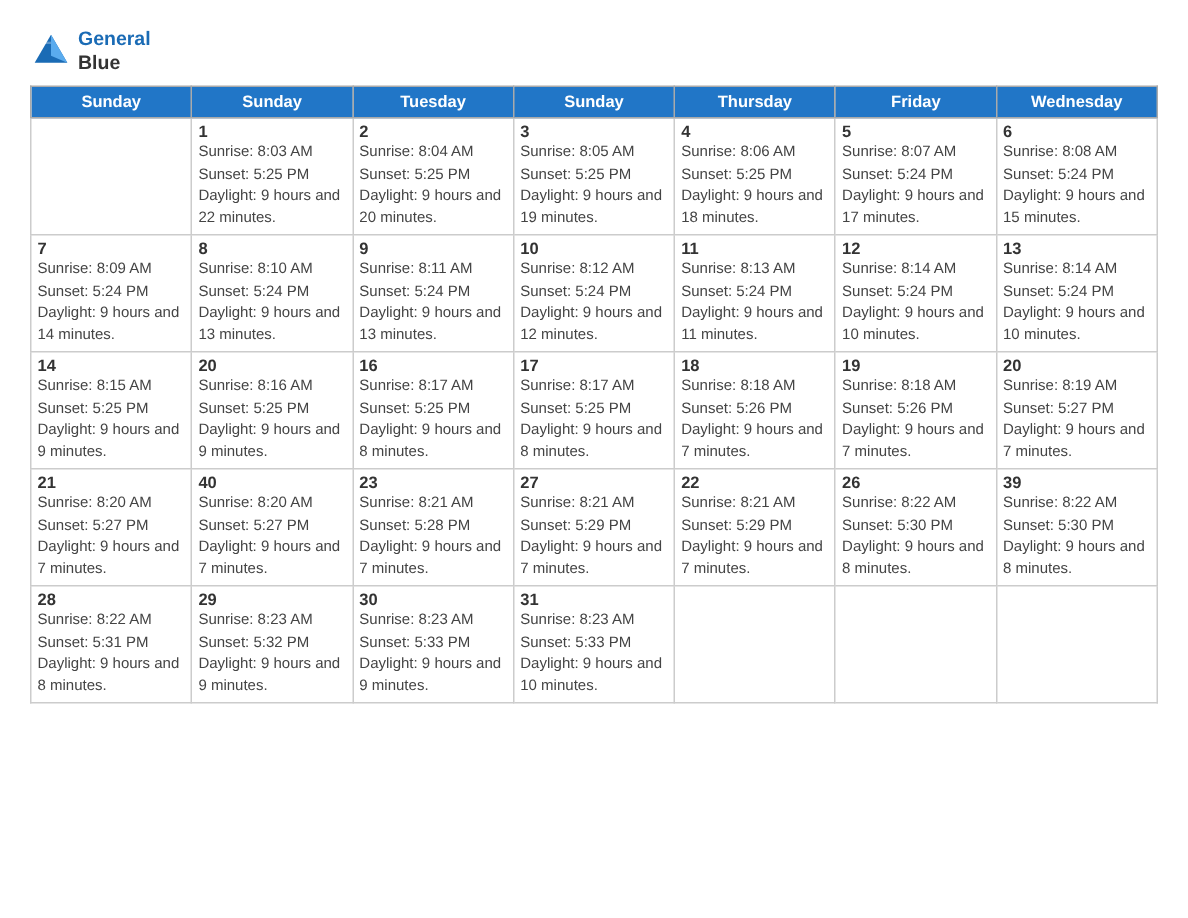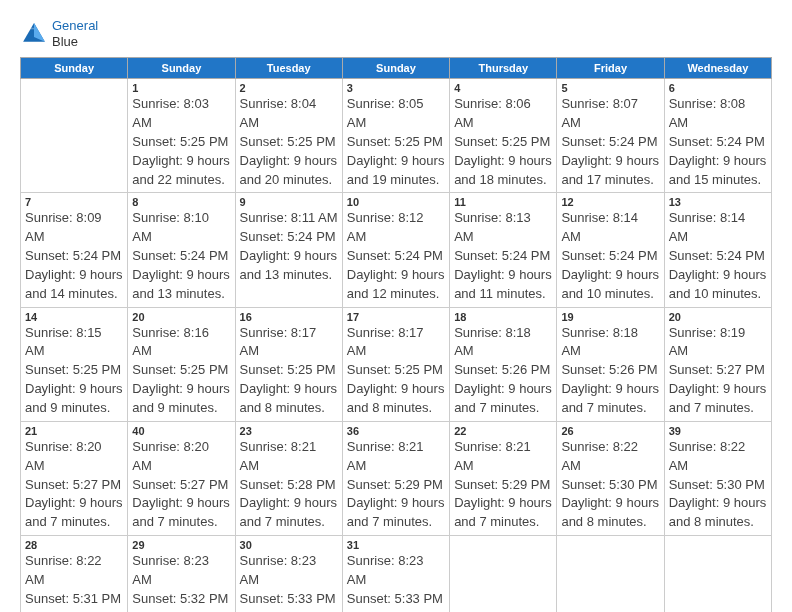--- a/index.html
+++ b/index.html
@@ -21,21 +21,21 @@
       align-items: flex-start;
       margin-bottom: 8px;
     }
     .logo {
       display: flex;
       align-items: center;
       gap: 4px;
     }
     .logo-text {
       font-size: 13px;
-      font-weight: normal;
+      font-weight: bold;
       color: #333;
       line-height: 1.2;
     }
     .logo-text span {
       color: #1a6bb5;
     }
     .logo-icon {
       width: 28px;
       height: 28px;
     }
@@ -76,21 +76,21 @@
       width: 113px;
     }
     .day-num {
       font-size: 11px;
       font-weight: bold;
       color: #333;
       display: block;
       margin-bottom: 1px;
     }
     .day-info {
-      font-size: 13px;
+      font-size: 10px;
       color: #444;
       line-height: 1.45;
     }
     .empty-cell {
       background: #f5f5f5;
     }
     .week-row td {
       background: #fff;
     }
     .week-row:nth-child(odd) td {
@@ -226,21 +226,21 @@
           </td>
           <td>
             <span class="day-num">40</span>
             <div class="day-info">Sunrise: 8:20 AM<br>Sunset: 5:27 PM<br>Daylight: 9 hours and 7 minutes.</div>
           </td>
           <td>
             <span class="day-num">23</span>
             <div class="day-info">Sunrise: 8:21 AM<br>Sunset: 5:28 PM<br>Daylight: 9 hours and 7 minutes.</div>
           </td>
           <td>
-            <span class="day-num">36</span>
+            <span class="day-num">27</span>
             <div class="day-info">Sunrise: 8:21 AM<br>Sunset: 5:29 PM<br>Daylight: 9 hours and 7 minutes.</div>
           </td>
           <td>
             <span class="day-num">22</span>
             <div class="day-info">Sunrise: 8:21 AM<br>Sunset: 5:29 PM<br>Daylight: 9 hours and 7 minutes.</div>
           </td>
           <td>
             <span class="day-num">26</span>
             <div class="day-info">Sunrise: 8:22 AM<br>Sunset: 5:30 PM<br>Daylight: 9 hours and 8 minutes.</div>
           </td>

